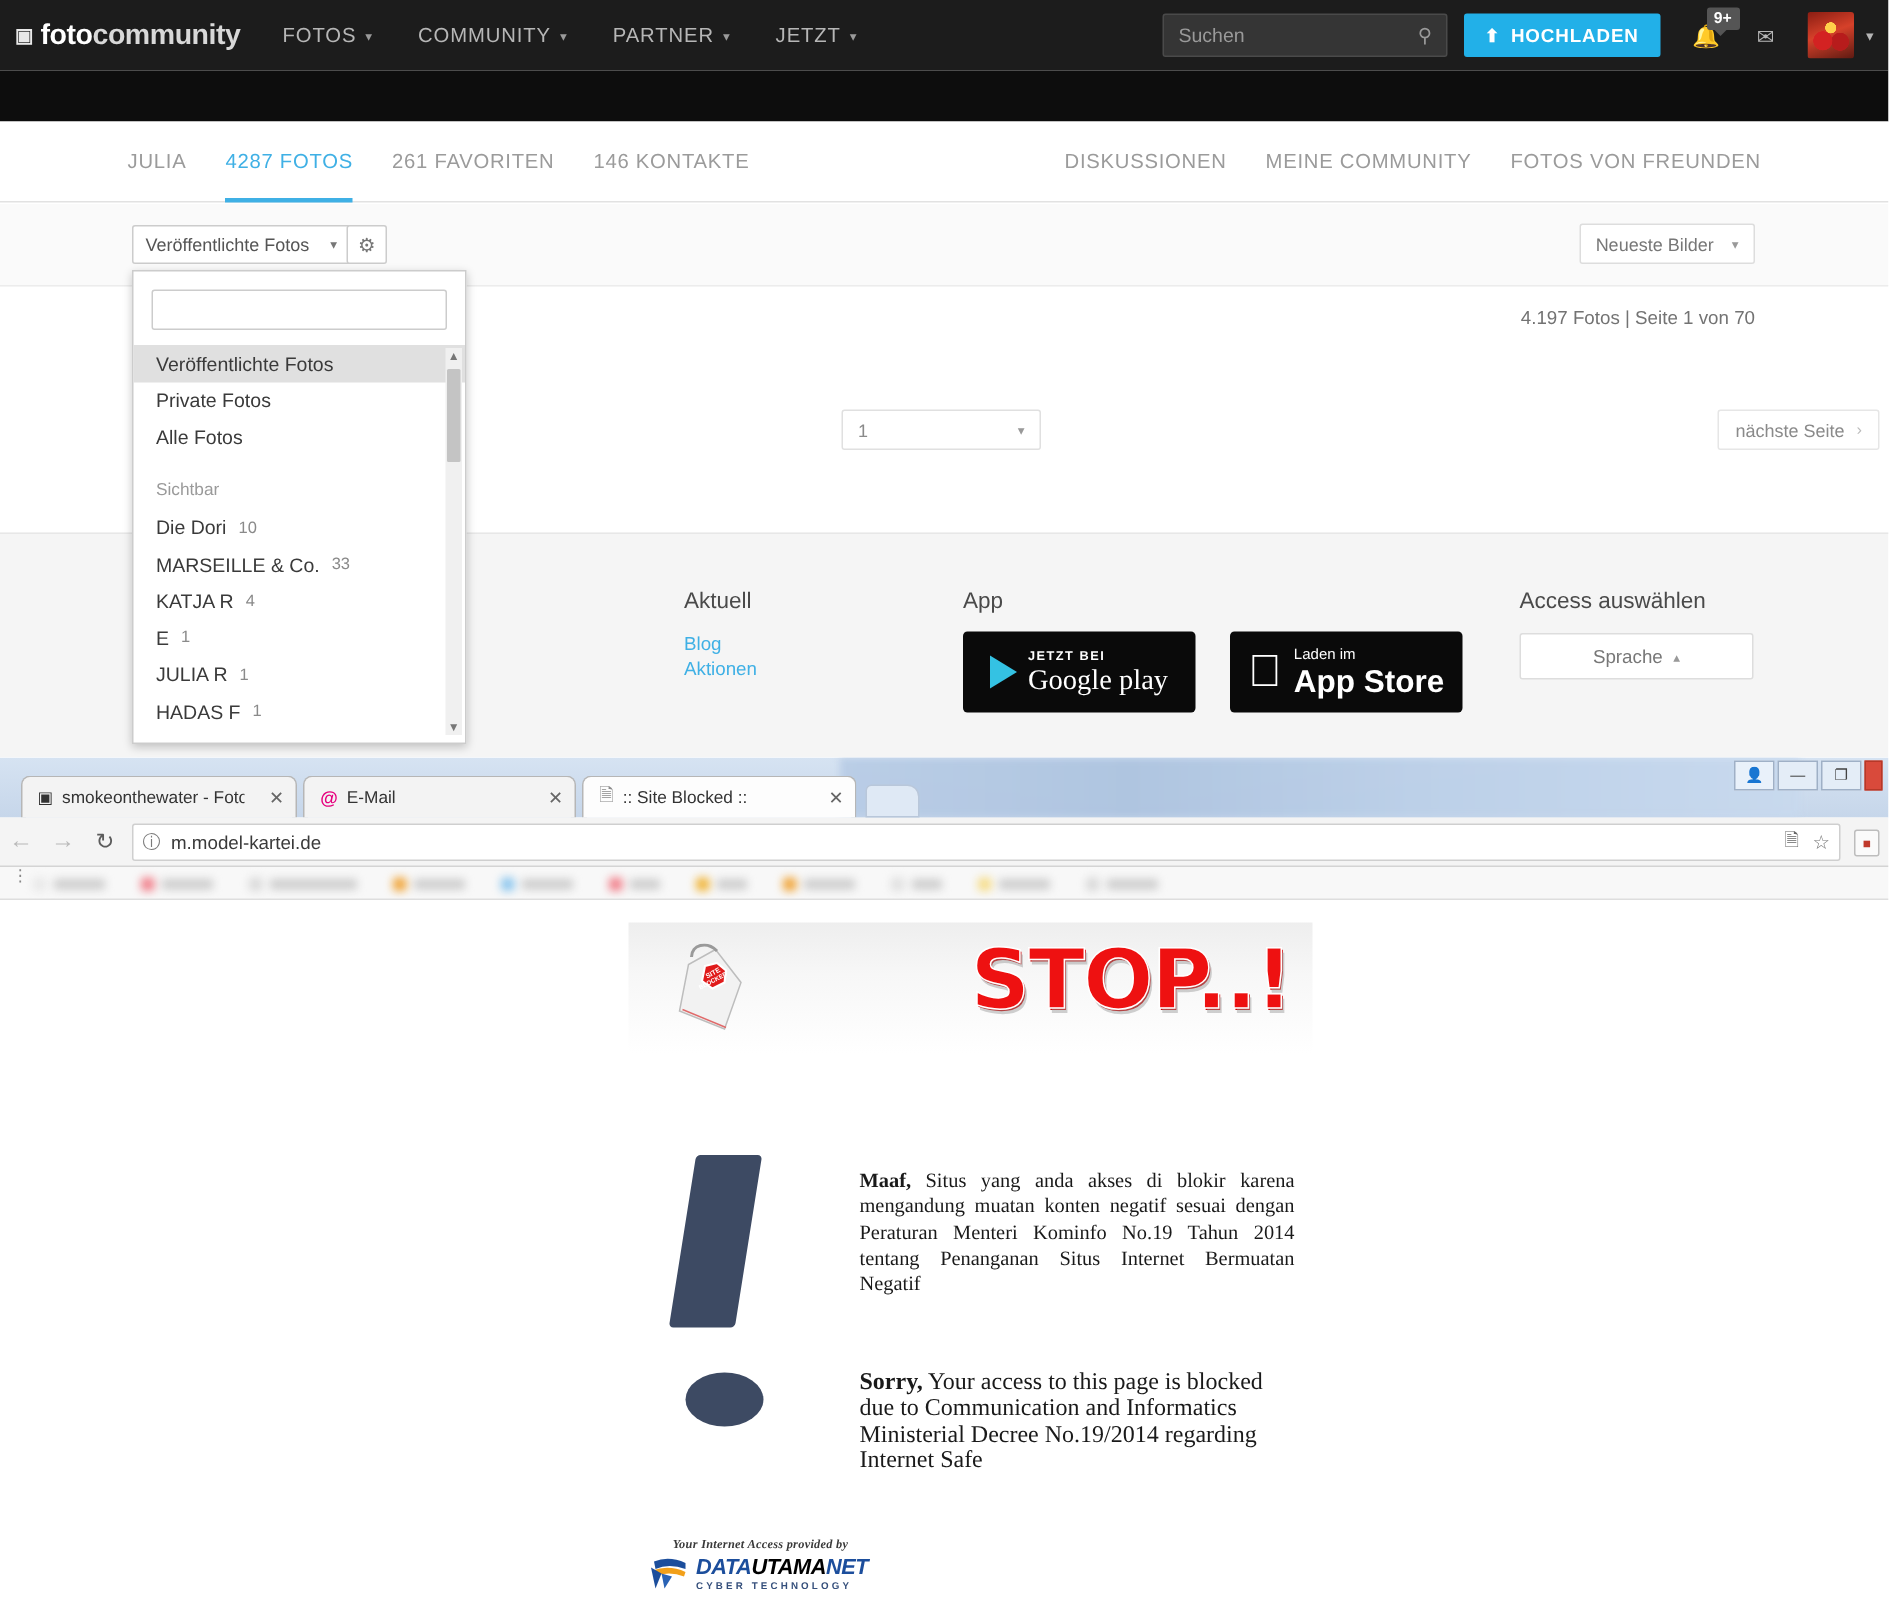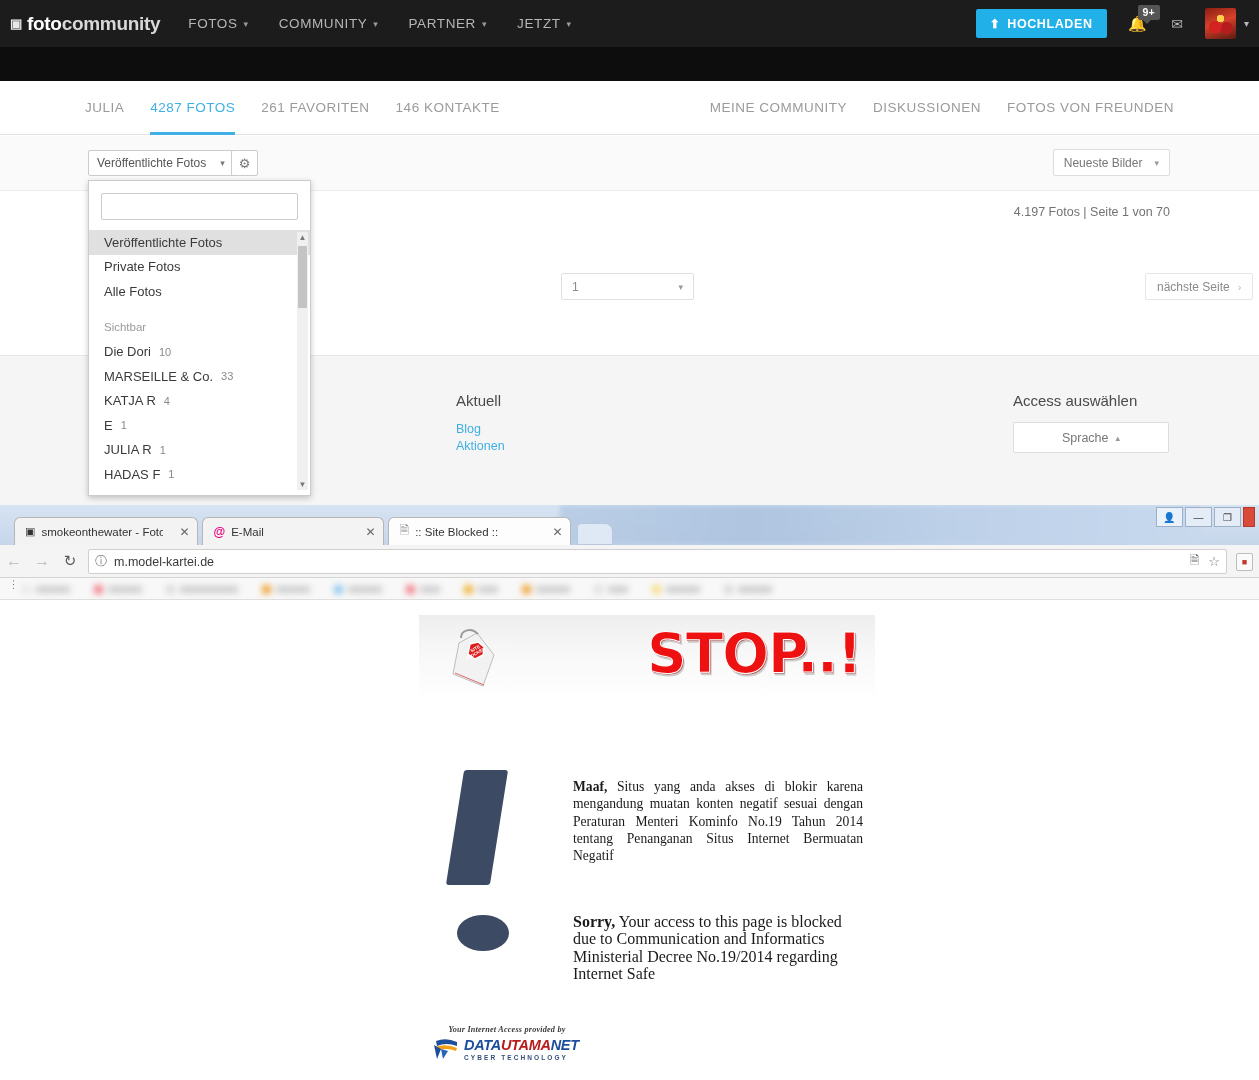--- a/index.html
+++ b/index.html
@@ -265,21 +265,21 @@
     position:absolute; left:573px; top:818px; width:292px;
     font-family:"Liberation Serif", serif; font-size:16px; color:#1a1a1a;
     line-height:17.3px;
   }
   .blk-logo { position:absolute; left:432px; top:925px; width:150px; }
   .blk-logo .l1 { font-family:"Liberation Serif", serif; font-style:italic; font-weight:bold;
     font-size:8.2px; color:#3a3a3a; text-align:center; letter-spacing:.2px; margin-bottom:3px; }
   .blk-logo .l2row { display:flex; align-items:center; }
   .blk-logo .fanicon { width:28px; height:22px; margin-right:4px; position:relative; }
   .blk-logo .l2 { font-size:14.5px; font-weight:bold; font-style:italic; letter-spacing:-.3px; }
-  .blk-logo .l2 .c1 { color:#1c4e9c; } .blk-logo .l2 .c2 { color:#b91c1c; } .blk-logo .l2 .c3 { color:#1c4e9c; }
+  .blk-logo .l2 .c1 { color:#1c4e9c; } .blk-logo .l2 .c2 { color:#000000; } .blk-logo .l2 .c3 { color:#1c4e9c; }
   .blk-logo .l3 { font-size:6.5px; letter-spacing:2.1px; color:#36507c; font-weight:bold; margin-top:1px; }
 </style>
 </head>
 <body>
 
 <div id="fc-page">
 
   <div class="fc-topbar">
     <div class="fc-logo">
       <span class="cam">▣</span>
@@ -300,20 +300,24 @@
         <span>PARTNER</span>
         <span class="caret">▾</span>
       </div>
       <div class="fc-nav-item">
         <span>JETZT</span>
         <span class="caret">▾</span>
       </div>
     </div>
 
     <div class="fc-right">
+      <div class="fc-search">
+        <input placeholder="Suchen" style="">
+        <span class="sicon">⚲</span>
+      </div>
       <div class="fc-upload">
         <span class="uicon">⬆</span>
         <span>HOCHLADEN</span>
       </div>
       <div class="fc-bell">
         <span>🔔</span>
         <span class="fc-badge">9+</span>
       </div>
       <div class="fc-mail"><span>✉</span></div>
       <div class="fc-avatar"></div>
@@ -324,22 +328,22 @@
   <div class="fc-blackstrip"></div>
 
   <div class="fc-subnav">
     <div class="fc-tabs">
       <div class="fc-tab">JULIA</div>
       <div class="fc-tab active">4287 FOTOS</div>
       <div class="fc-tab">261 FAVORITEN</div>
       <div class="fc-tab">146 KONTAKTE</div>
     </div>
     <div class="fc-tabs-right">
+      <div class="fc-tab">DISKUSSIONEN</div>
       <div class="fc-tab">MEINE COMMUNITY</div>
-      <div class="fc-tab">DISKUSSIONEN</div>
       <div class="fc-tab">FOTOS VON FREUNDEN</div>
     </div>
   </div>
 
   <div class="fc-toolbar"></div>
 
   <div class="fc-select-btn">
     <span>Veröffentlichte Fotos</span>
     <span class="caret">▾</span>
   </div>
@@ -370,20 +374,43 @@
       <a>Datenschutz</a>
       <a>Mediadaten</a>
     </div>
 
     <div class="fc-fcol" id="fcol-aktuell">
       <h4>Aktuell</h4>
       <a>Blog</a>
       <a>Aktionen</a>
     </div>
 
+    <div class="fc-fcol" id="fcol-app">
+      <h4>App</h4>
+      <div class="store-badges">
+        <div class="badge-btn">
+          <div class="gp-inner">
+            <span class="gp-tri"></span>
+            <span class="gp-txt">
+              <span class="t1">JETZT BEI</span>
+              <span class="t2">Google play</span>
+            </span>
+          </div>
+        </div>
+        <div class="badge-btn">
+          <div class="as-inner">
+            <span class="as-apple"></span>
+            <span class="as-txt">
+              <span class="t1">Laden im</span>
+              <span class="t2">App Store</span>
+            </span>
+          </div>
+        </div>
+      </div>
+    </div>
 
     <div class="fc-fcol" id="fcol-lang">
       <h4>Access auswählen</h4>
       <div class="lang-btn">
         <span>Sprache</span>
         <span class="caret">▴</span>
       </div>
     </div>
   </div>
 

